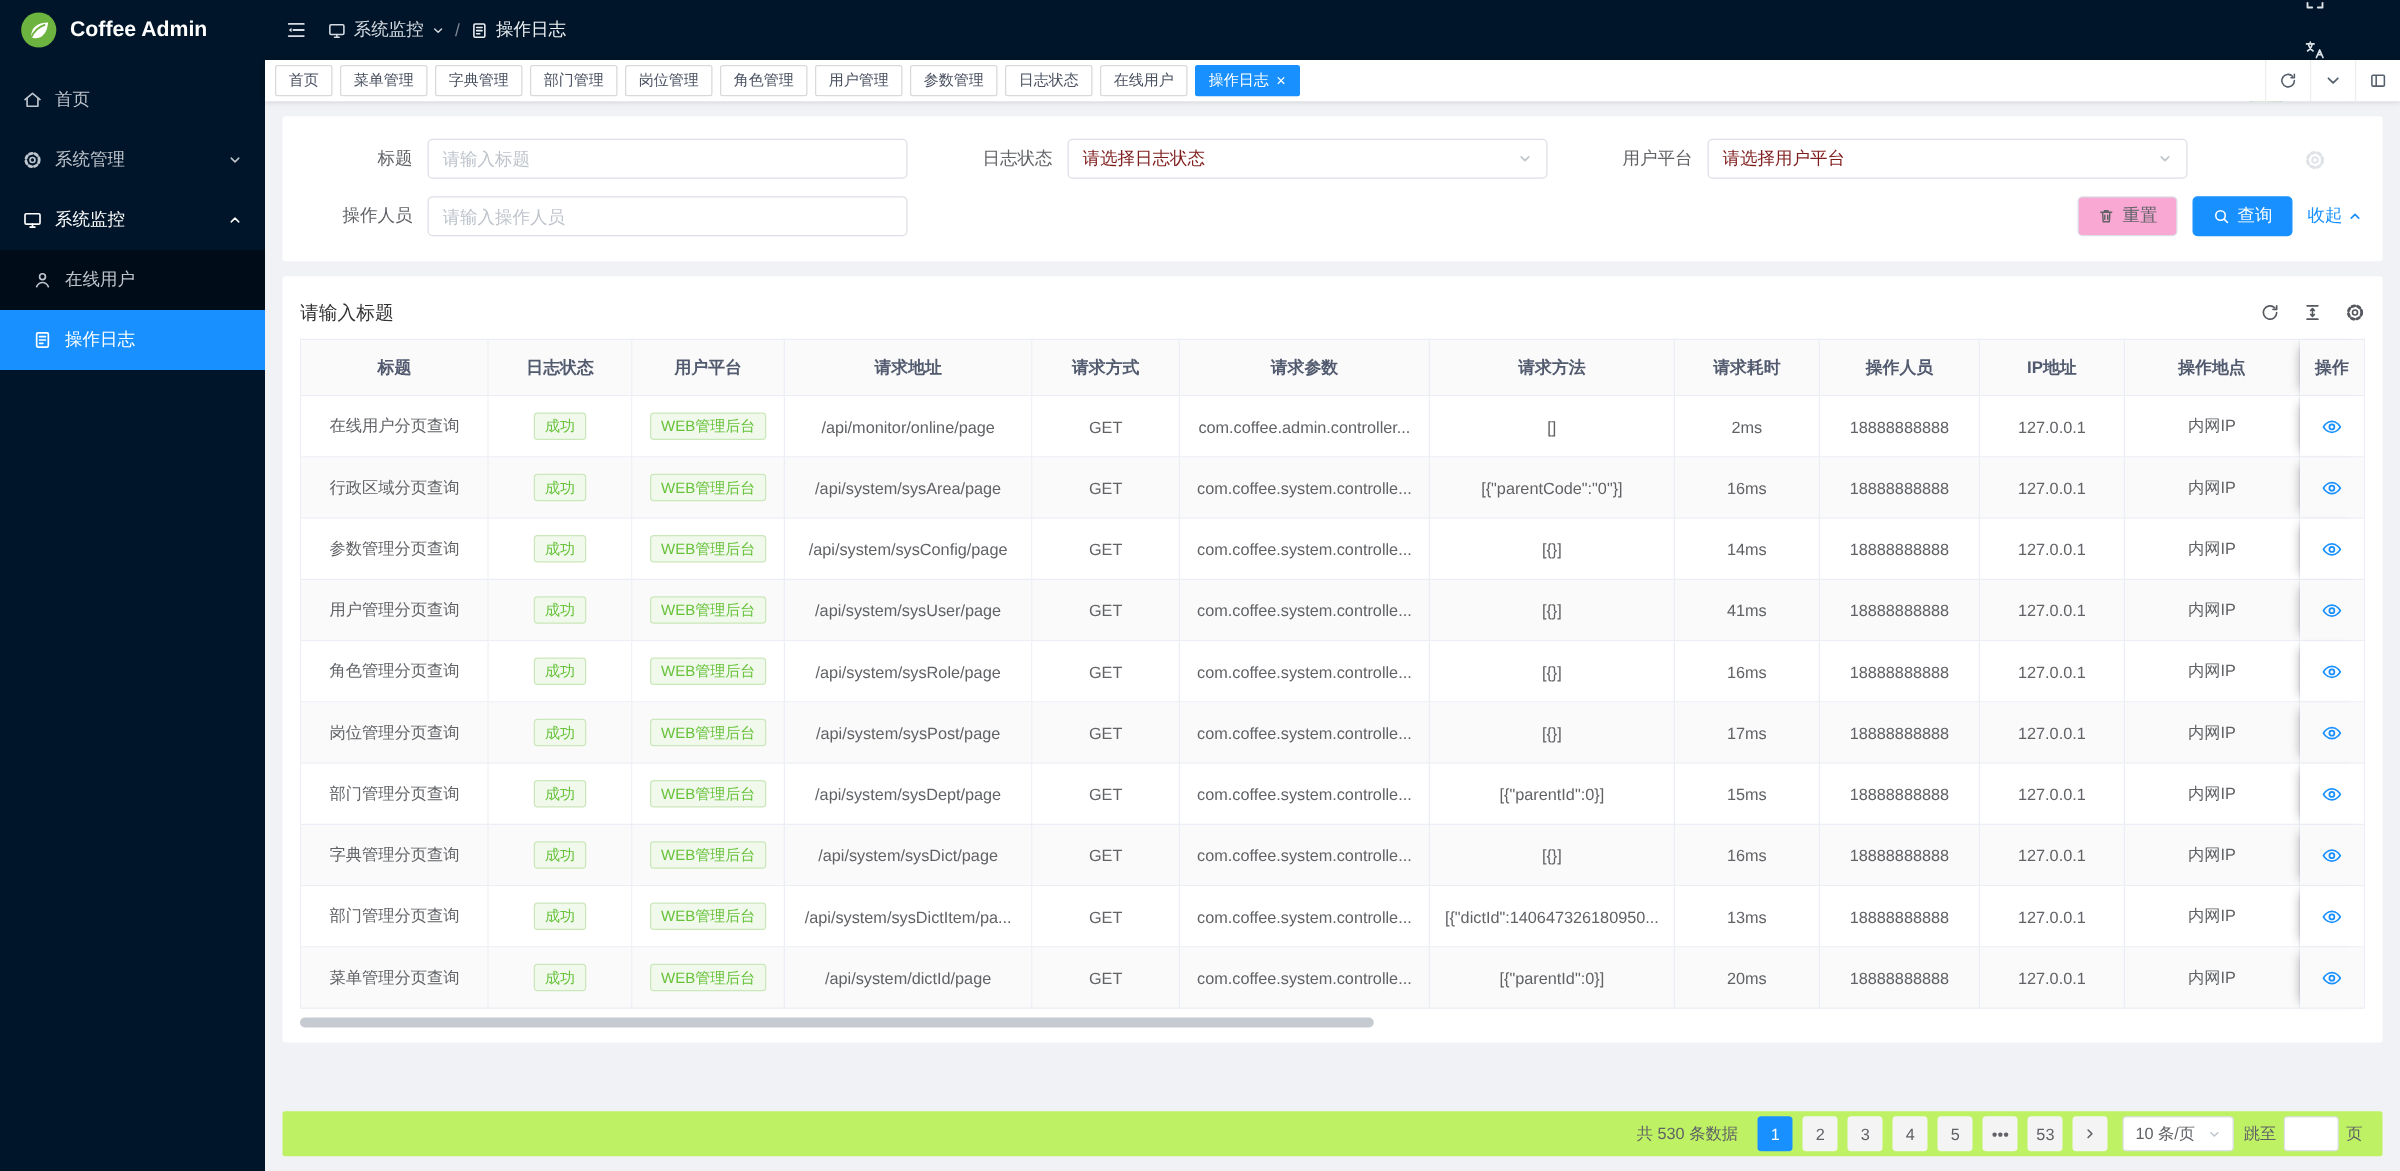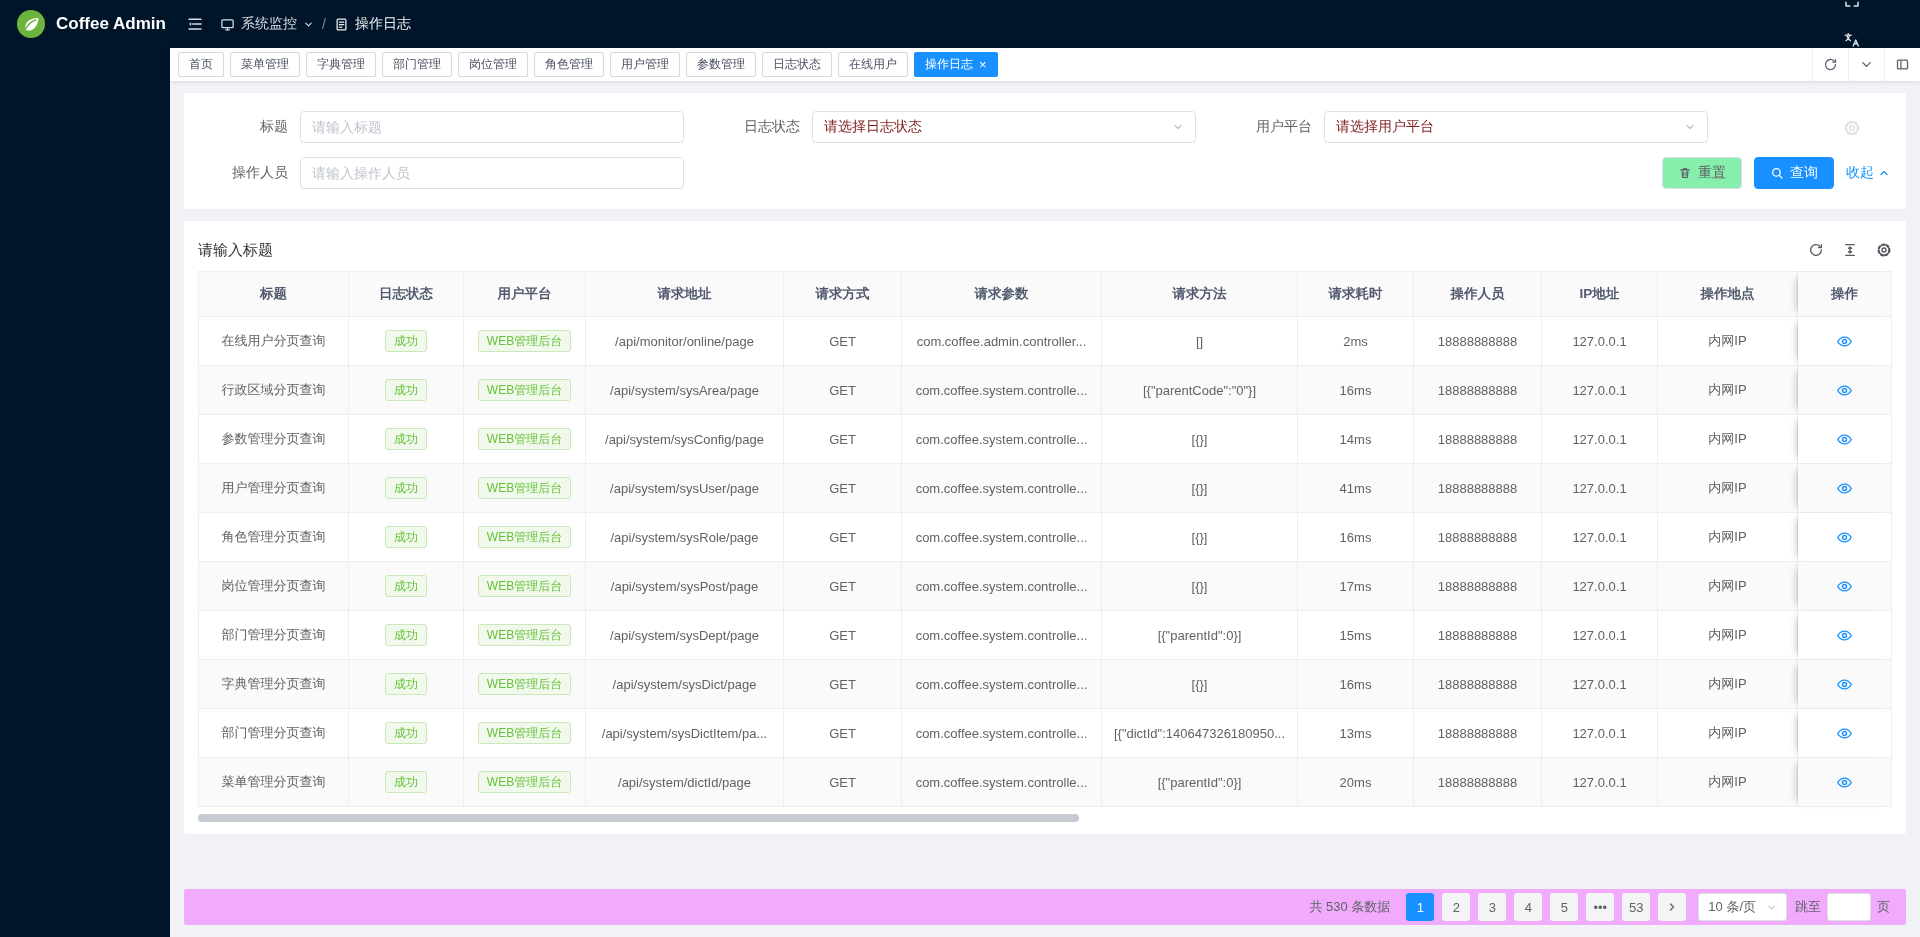--- a/index.html
+++ b/index.html
@@ -2,21 +2,21 @@
 <html><head>
 <meta charset="utf-8">
 <style>
   * { box-sizing: border-box; margin: 0; padding: 0; }
   html,body { width:1920px; height:937px; overflow:hidden; }
   body { font-family:"Liberation Sans","DejaVu Sans",sans-serif; background:#f0f2f5; display:flex; }
 
   svg { display:block; }
 
   
-  .sidebar { width:170px; flex-shrink:0; background:#001529; display:flex; flex-direction:row; }
+  .sidebar { width:212px; flex-shrink:0; background:#001529; display:flex; flex-direction:column; }
   .logo { height:48px; display:flex; align-items:center; gap:10px; padding:0 16px; }
   .logo-text { color:#fff; font-size:17px; font-weight:700; white-space:nowrap; }
   .menu { padding-top:8px; }
   .menu-item { height:48px; display:flex; align-items:center; gap:10px; padding:0 18px; color:#bfc5cd; font-size:14px; cursor:pointer; white-space:nowrap; }
   .menu-item .mi svg { width:16px; height:16px; }
   .menu-item .chev { margin-left:auto; }
   .menu-item .chev svg { width:12px; height:12px; }
   .menu-item.open { color:#fff; }
   .submenu { background:#000c17; }
   .submenu .menu-item { padding-left:26px; }
@@ -60,21 +60,21 @@
   .filter-row { display:flex; align-items:center; margin-bottom:14px; }
   .filter-item { display:flex; align-items:center; }
   .filter-item + .filter-item { margin-left:28px; }
   .f-label { width:88px; flex-shrink:0; text-align:right; margin-right:12px; font-size:14px; color:#606266; }
   .f-control { width:384px; height:32px; border:1px solid #dcdfe6; border-radius:4px; padding:0 11px; font-size:14px; color:#606266; background:#fff; outline:none; }
   input.f-control::placeholder { color:#bfc4cc; }
   .f-select { display:flex; align-items:center; justify-content:space-between; cursor:pointer; }
   .f-select .ph { color:#7f1d1d; }
   .f-select svg { width:12px; height:12px; color:#c0c4cc; }
   .actions { margin-left:auto; display:flex; align-items:center; gap:12px; }
-  .btn { height:32px; display:inline-flex; align-items:center; gap:6px; padding:0 15px; border:1px solid #dcdfe6; border-radius:4px; background:#86efac; color:#606266; font-size:14px; cursor:pointer; font-family:inherit; }
+  .btn { height:32px; display:inline-flex; align-items:center; gap:6px; padding:0 15px; border:1px solid #dcdfe6; border-radius:4px; background:#f9a8d4; color:#606266; font-size:14px; cursor:pointer; font-family:inherit; }
   .btn svg { width:14px; height:14px; }
   .btn-primary { background:#1890ff; border-color:#1890ff; color:#fff; }
   .collapse-link { display:inline-flex; align-items:center; gap:4px; color:#1890ff; font-size:14px; cursor:pointer; }
   .collapse-link svg { width:12px; height:12px; }
 
   
   .table-card { background:#fff; border-radius:2px; flex:1; min-height:0; padding:8px 14px 12px; display:flex; flex-direction:column; }
   .card-head { height:42px; display:flex; align-items:center; flex-shrink:0; }
   .card-title { font-size:15px; color:#303133; }
   .card-tools { margin-left:auto; display:flex; align-items:center; gap:18px; color:#55585e; }
@@ -103,21 +103,21 @@
 
   .tag { display:inline-block; padding:2px 8px; font-size:12px; line-height:16px; color:#67c23a; background:#f0f9eb; border:1px solid #cbe8ba; border-radius:3px; }
   .eye-btn { background:none; border:none; color:#1890ff; cursor:pointer; display:flex; align-items:center; justify-content:center; }
   .eye-btn svg { width:17px; height:17px; }
 
   .t-spacer { flex:1; }
   .h-scroll { height:10px; margin-top:6px; position:relative; flex-shrink:0; }
   .h-scroll .thumb { position:absolute; left:0; top:1px; height:8px; width:52%; background:#c6cad1; border-radius:4px; cursor:pointer; }
 
   
-  .pager-bar { height:36px; background:#f0abfc; border-radius:2px; display:flex; align-items:center; justify-content:flex-end; gap:8px; padding:0 16px; flex-shrink:0;margin-top:43px; }
+  .pager-bar { height:36px; background:#bef264; border-radius:2px; display:flex; align-items:center; justify-content:flex-end; gap:8px; padding:0 16px; flex-shrink:0;margin-top:43px; }
   .pager-total { font-size:13px; color:#606266; margin-right:8px; }
   .pager-pages { display:flex; align-items:center; gap:8px; }
   .pager-page { min-width:28px; height:28px; padding:0 6px; border:none; border-radius:3px; background:#f4f4f5; color:#606266; font-size:13px; display:flex; align-items:center; justify-content:center; cursor:pointer; font-family:inherit; }
   .pager-page.active { background:#1890ff; color:#fff; }
   .pager-next svg { width:12px; height:12px; }
   .pager-size { height:28px; border:1px solid #dcdfe6; border-radius:3px; display:flex; align-items:center; gap:10px; padding:0 9px; font-size:13px; color:#606266; cursor:pointer; margin-left:4px; background:#fff; }
   .pager-size svg { width:11px; height:11px; color:#c0c4cc; }
   .pager-jump { display:flex; align-items:center; gap:6px; font-size:13px; color:#606266; }
   .pager-jump input { width:44px; height:28px; border:1px solid #dcdfe6; border-radius:3px; text-align:center; outline:none; font-family:inherit; font-size:13px; color:#606266; }
 </style>

